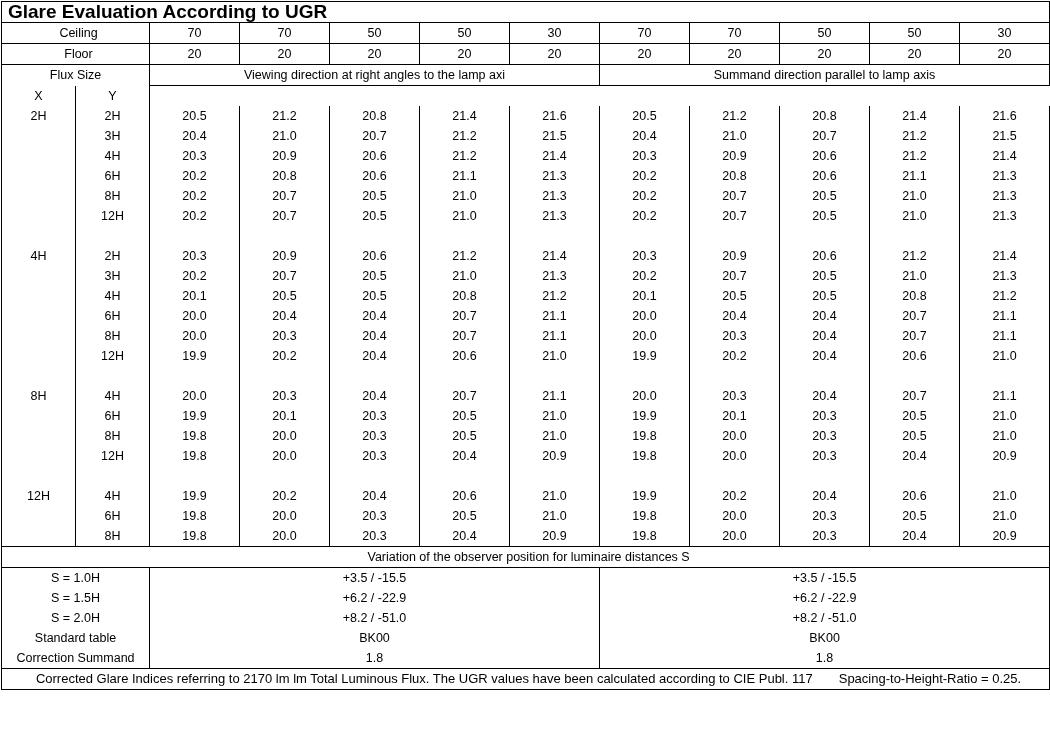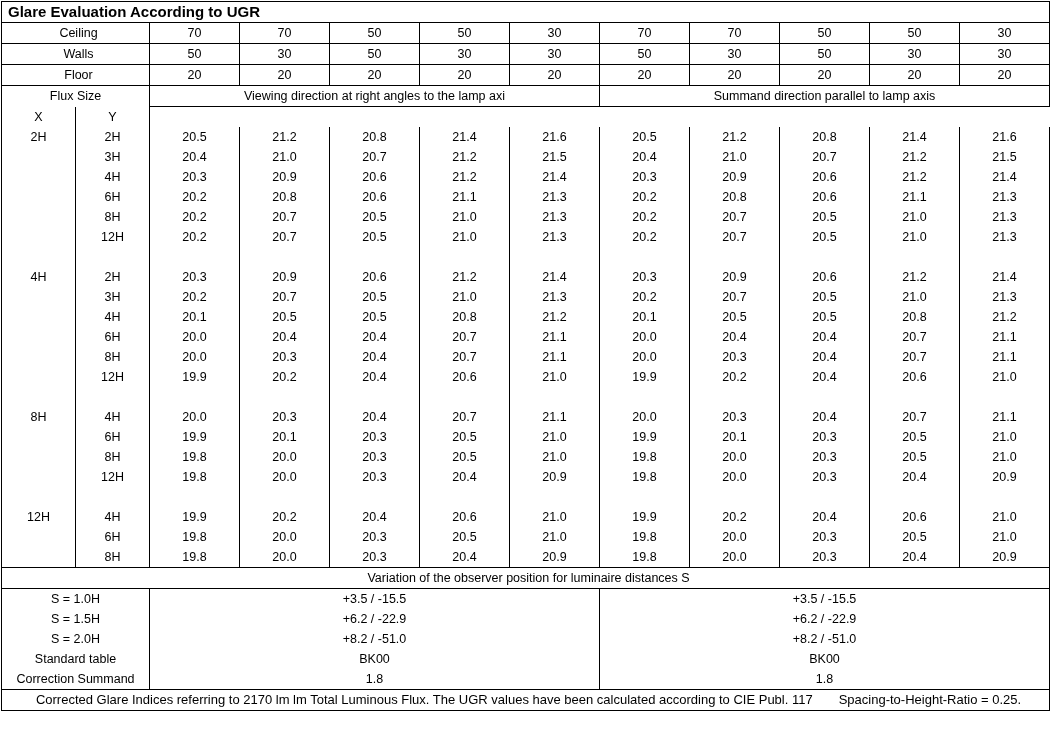--- a/index.html
+++ b/index.html
@@ -32,21 +32,21 @@
     line-height: 20px;
     text-align: center;
     vertical-align: middle;
     white-space: nowrap;
     overflow: hidden;
   }
   
   .title-cell {
     text-align: left !important;
     font-weight: bold;
-    font-size: 15px;
+    font-size: 19px;
     padding-left: 6px !important;
   }
   .rowlabel {
     text-align: center;
     padding-left: 6px !important;
   }
   
   td.plain {
     border-top: none !important;
     border-bottom: none !important;
@@ -106,33 +106,20 @@
         <td colspan="2" class="rowlabel">Ceiling</td>
         <td>70</td>
         <td>70</td>
         <td>50</td>
         <td>50</td>
         <td>30</td>
         <td>70</td>
         <td>70</td>
         <td>50</td>
         <td>50</td>
-        <td>30</td>
-      </tr>
-      <tr>
-        <td colspan="2" class="rowlabel">Walls</td>
-        <td>50</td>
-        <td>30</td>
-        <td>50</td>
-        <td>30</td>
-        <td>30</td>
-        <td>50</td>
-        <td>30</td>
-        <td>50</td>
-        <td>30</td>
         <td>30</td>
       </tr>
       <tr>
         <td colspan="2" class="rowlabel">Floor</td>
         <td>20</td>
         <td>20</td>
         <td>20</td>
         <td>20</td>
         <td>20</td>
         <td>20</td>

